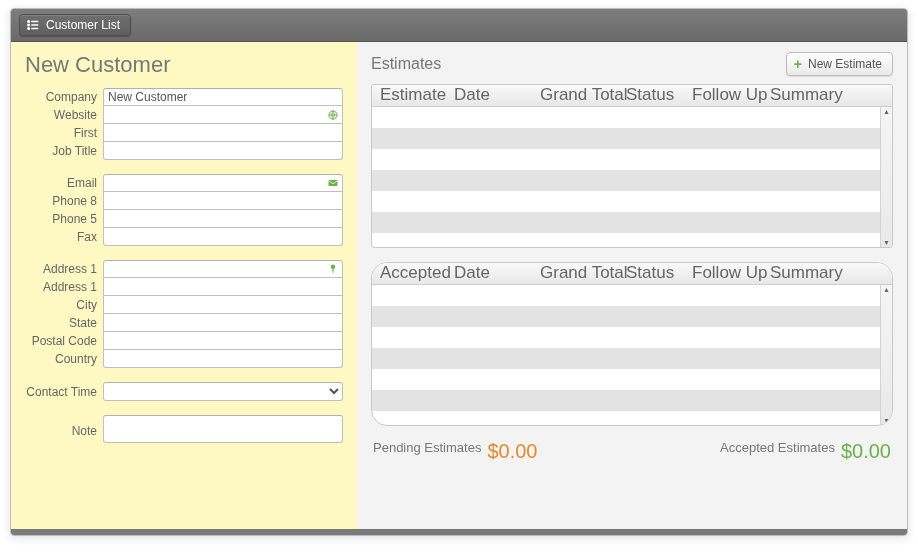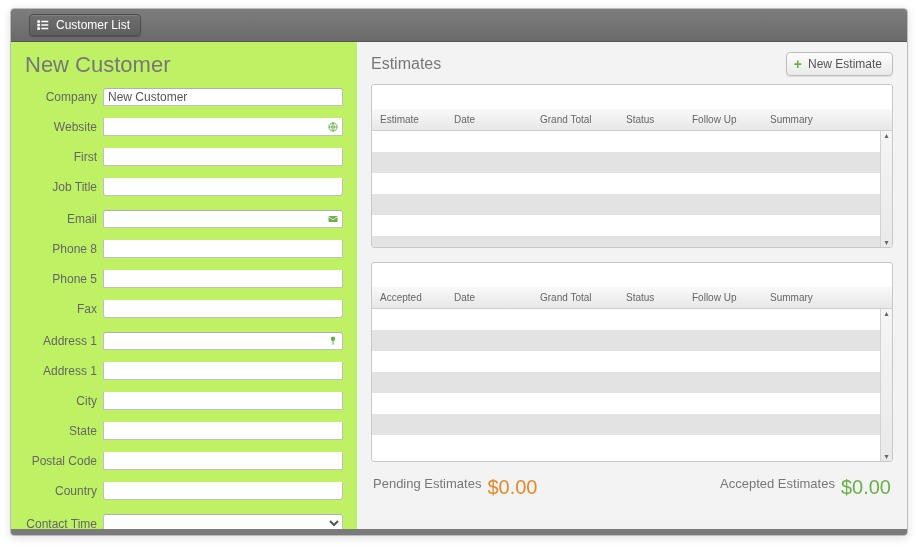--- a/index.html
+++ b/index.html
@@ -22,21 +22,21 @@
   background: #fff;
   display: flex;
   flex-direction: column;
   overflow: hidden;
 }
 .toolbar {
   height: 33px;
   background: linear-gradient(#7d7d7d,#6a6a6a);
   display: flex;
   align-items: center;
-  padding: 0 18px;
+  padding: 0 8px;
   border-bottom: 1px solid #555;
 }
 .tb-btn {
   display: inline-flex;
   align-items: center;
   gap: 6px;
   background: linear-gradient(#6f6f6f,#5f5f5f);
   border: 1px solid #4e4e4e;
   border-radius: 4px;
   color: #fff;
@@ -45,21 +45,21 @@
   cursor: pointer;
   box-shadow: inset 0 1px 0 rgba(255,255,255,0.12), 0 1px 1px rgba(0,0,0,0.25);
 }
 .tb-btn .ic {
   display: inline-flex; align-items: center; justify-content: center;
   width: 14px; height: 14px;
 }
 .content {
   flex: 1;
   display: flex;
-  background: #bef264;
+  background: #fef9c3;
   overflow: hidden;
   border-bottom: 6px solid #7a7a7a;
 }
 .left {
   width: 346px;
   padding: 10px 4px 10px 14px;
   overflow-y: auto;
 }
 .left h1 {
   font-size: 22px;
@@ -101,21 +101,21 @@
 }
 .new-btn .plus {
   color: #6bb04a;
   font-weight: bold;
   font-size: 14px;
   line-height: 1;
 }
 .form-row {
   display: flex;
   align-items: center;
-  margin-bottom: 12px;
+  margin-bottom: 0;
 }
 .form-row label {
   width: 78px;
   text-align: right;
   padding-right: 6px;
   font-size: 12px;
   color: #666;
 }
 .form-row .field {
   flex: 1;
@@ -158,27 +158,26 @@
 .grid {
   border: 1px solid #c8c8c8;
   border-radius: 3px;
   overflow: hidden;
   background: #fff;
   display: flex;
   flex-direction: column;
 }
 .grid-head {
   display: flex;
-  align-items: center;
+  align-items: flex-start;
   height: 22px;
   background: linear-gradient(#f9f9f9,#e7e7e7);
   border-bottom: 1px solid #cfcfcf;
-  font-size: 10px;
+  font-size: 17px;
   color: #666;
-  margin-top: 24px;
 }
 .grid-head .col {
   padding: 0 8px;
   white-space: nowrap;
 }
 .grid-body {
   position: relative;
   flex: 1;
   overflow: hidden;
 }
@@ -200,21 +199,21 @@
   position: absolute; left: 2px; right: 2px; height: 8px;
   font-size: 8px; color:#777; text-align:center;
 }
 .scroll .up, .scroll .down {
   position: absolute; left: 0; right:0; text-align:center;
   font-size: 8px; color:#666;
 }
 .scroll .up { top: 0; }
 .scroll .down { bottom: 0; }
 .grid1 { height: 164px; margin-bottom: 14px; }
-.grid2 { height: 200px; }
+.grid2 { height: 164px; border-radius: 16px; }
 .totals {
   display: flex;
   justify-content: space-between;
   align-items: baseline;
   margin-top: 14px;
   padding: 0 2px;
 }
 .totals .pair { display: flex; align-items: flex-start; gap: 6px; }
 .totals .label { font-size: 13px; color: #777; }
 .totals .amt { font-size: 20px; }

